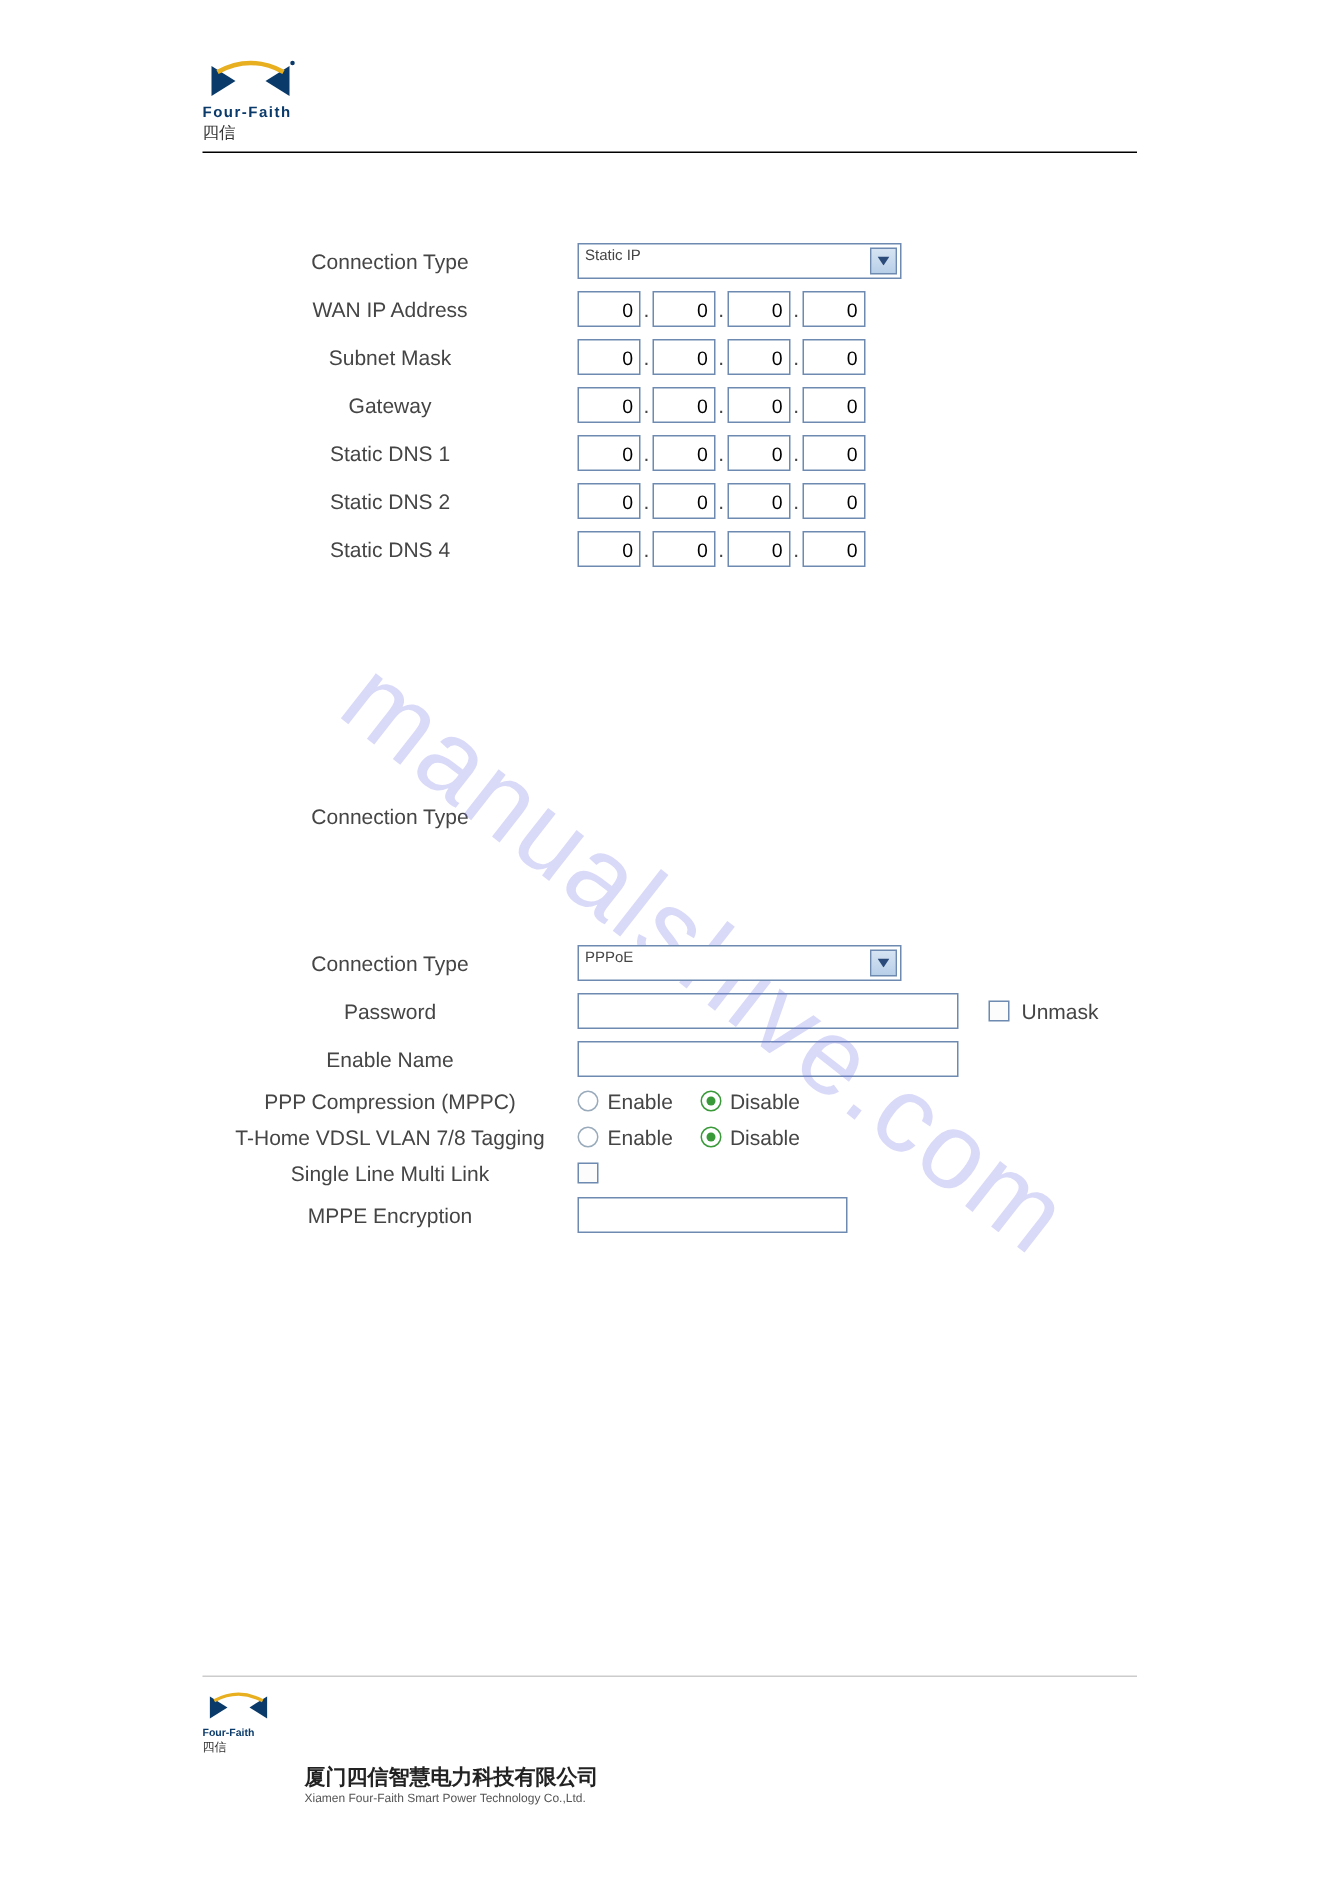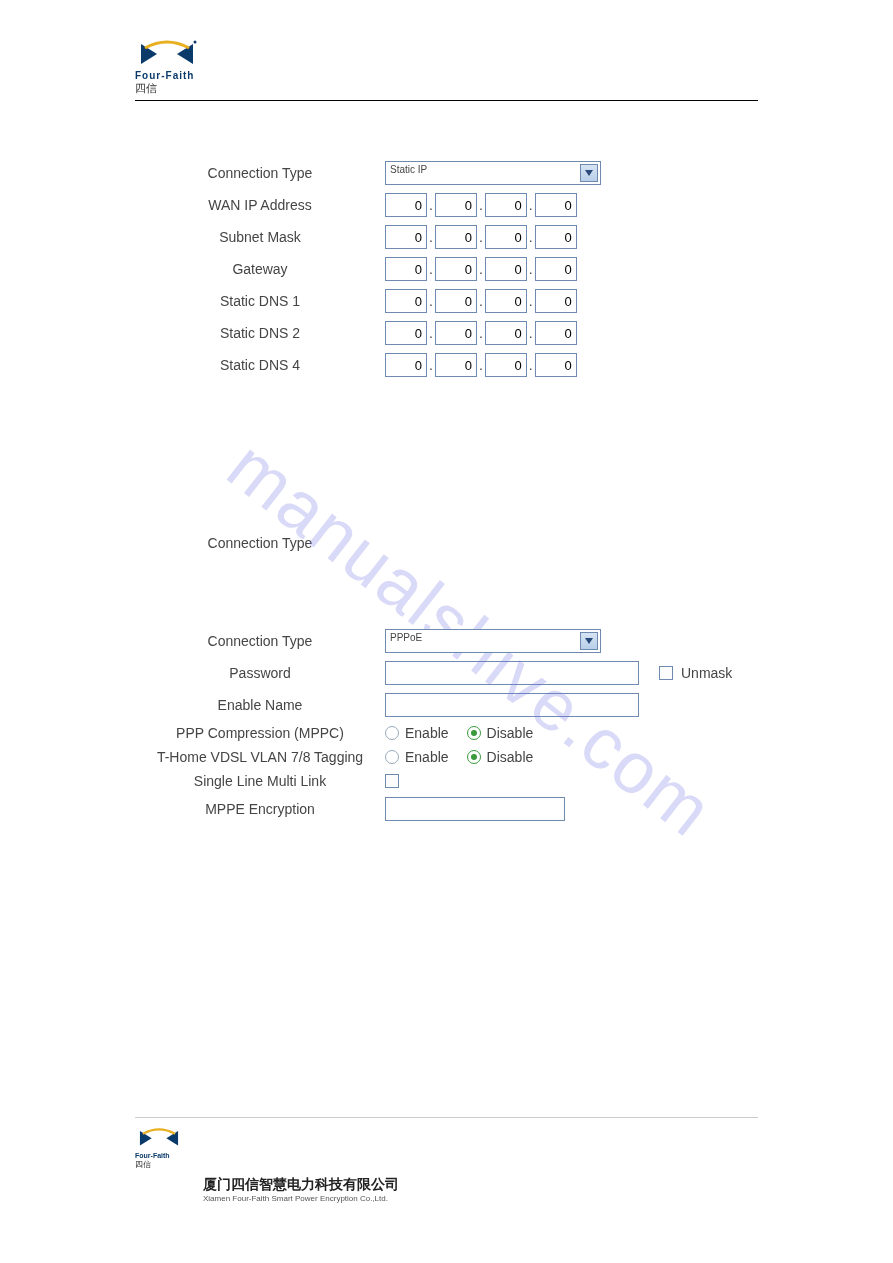--- a/index.html
+++ b/index.html
@@ -304,17 +304,17 @@
     <svg viewBox="0 0 64 30" width="48" height="22">
       <path d="M6 4 L6 24 L22 14 Z" fill="#0a3a6a"></path>
       <path d="M58 4 L58 24 L42 14 Z" fill="#0a3a6a"></path>
       <path d="M10 8 Q32 -4 54 8" stroke="#e8b020" stroke-width="3" fill="none"></path>
     </svg>
     <div style="font-size:7px;color:#0a3a6a;font-weight:bold">Four-Faith</div>
     <div style="font-size:8px;color:#333">四信</div>
   </div>
   <div class="co">
     <div class="cn">厦门四信智慧电力科技有限公司</div>
-    <div class="en">Xiamen Four-Faith Smart Power Encryption Co.,Ltd.</div>
+    <div class="en">Xiamen Four-Faith Smart Power Technology Co.,Ltd.</div>
   </div>
   <div class="contact">
   </div>
 </div>
 
 </body></html>

